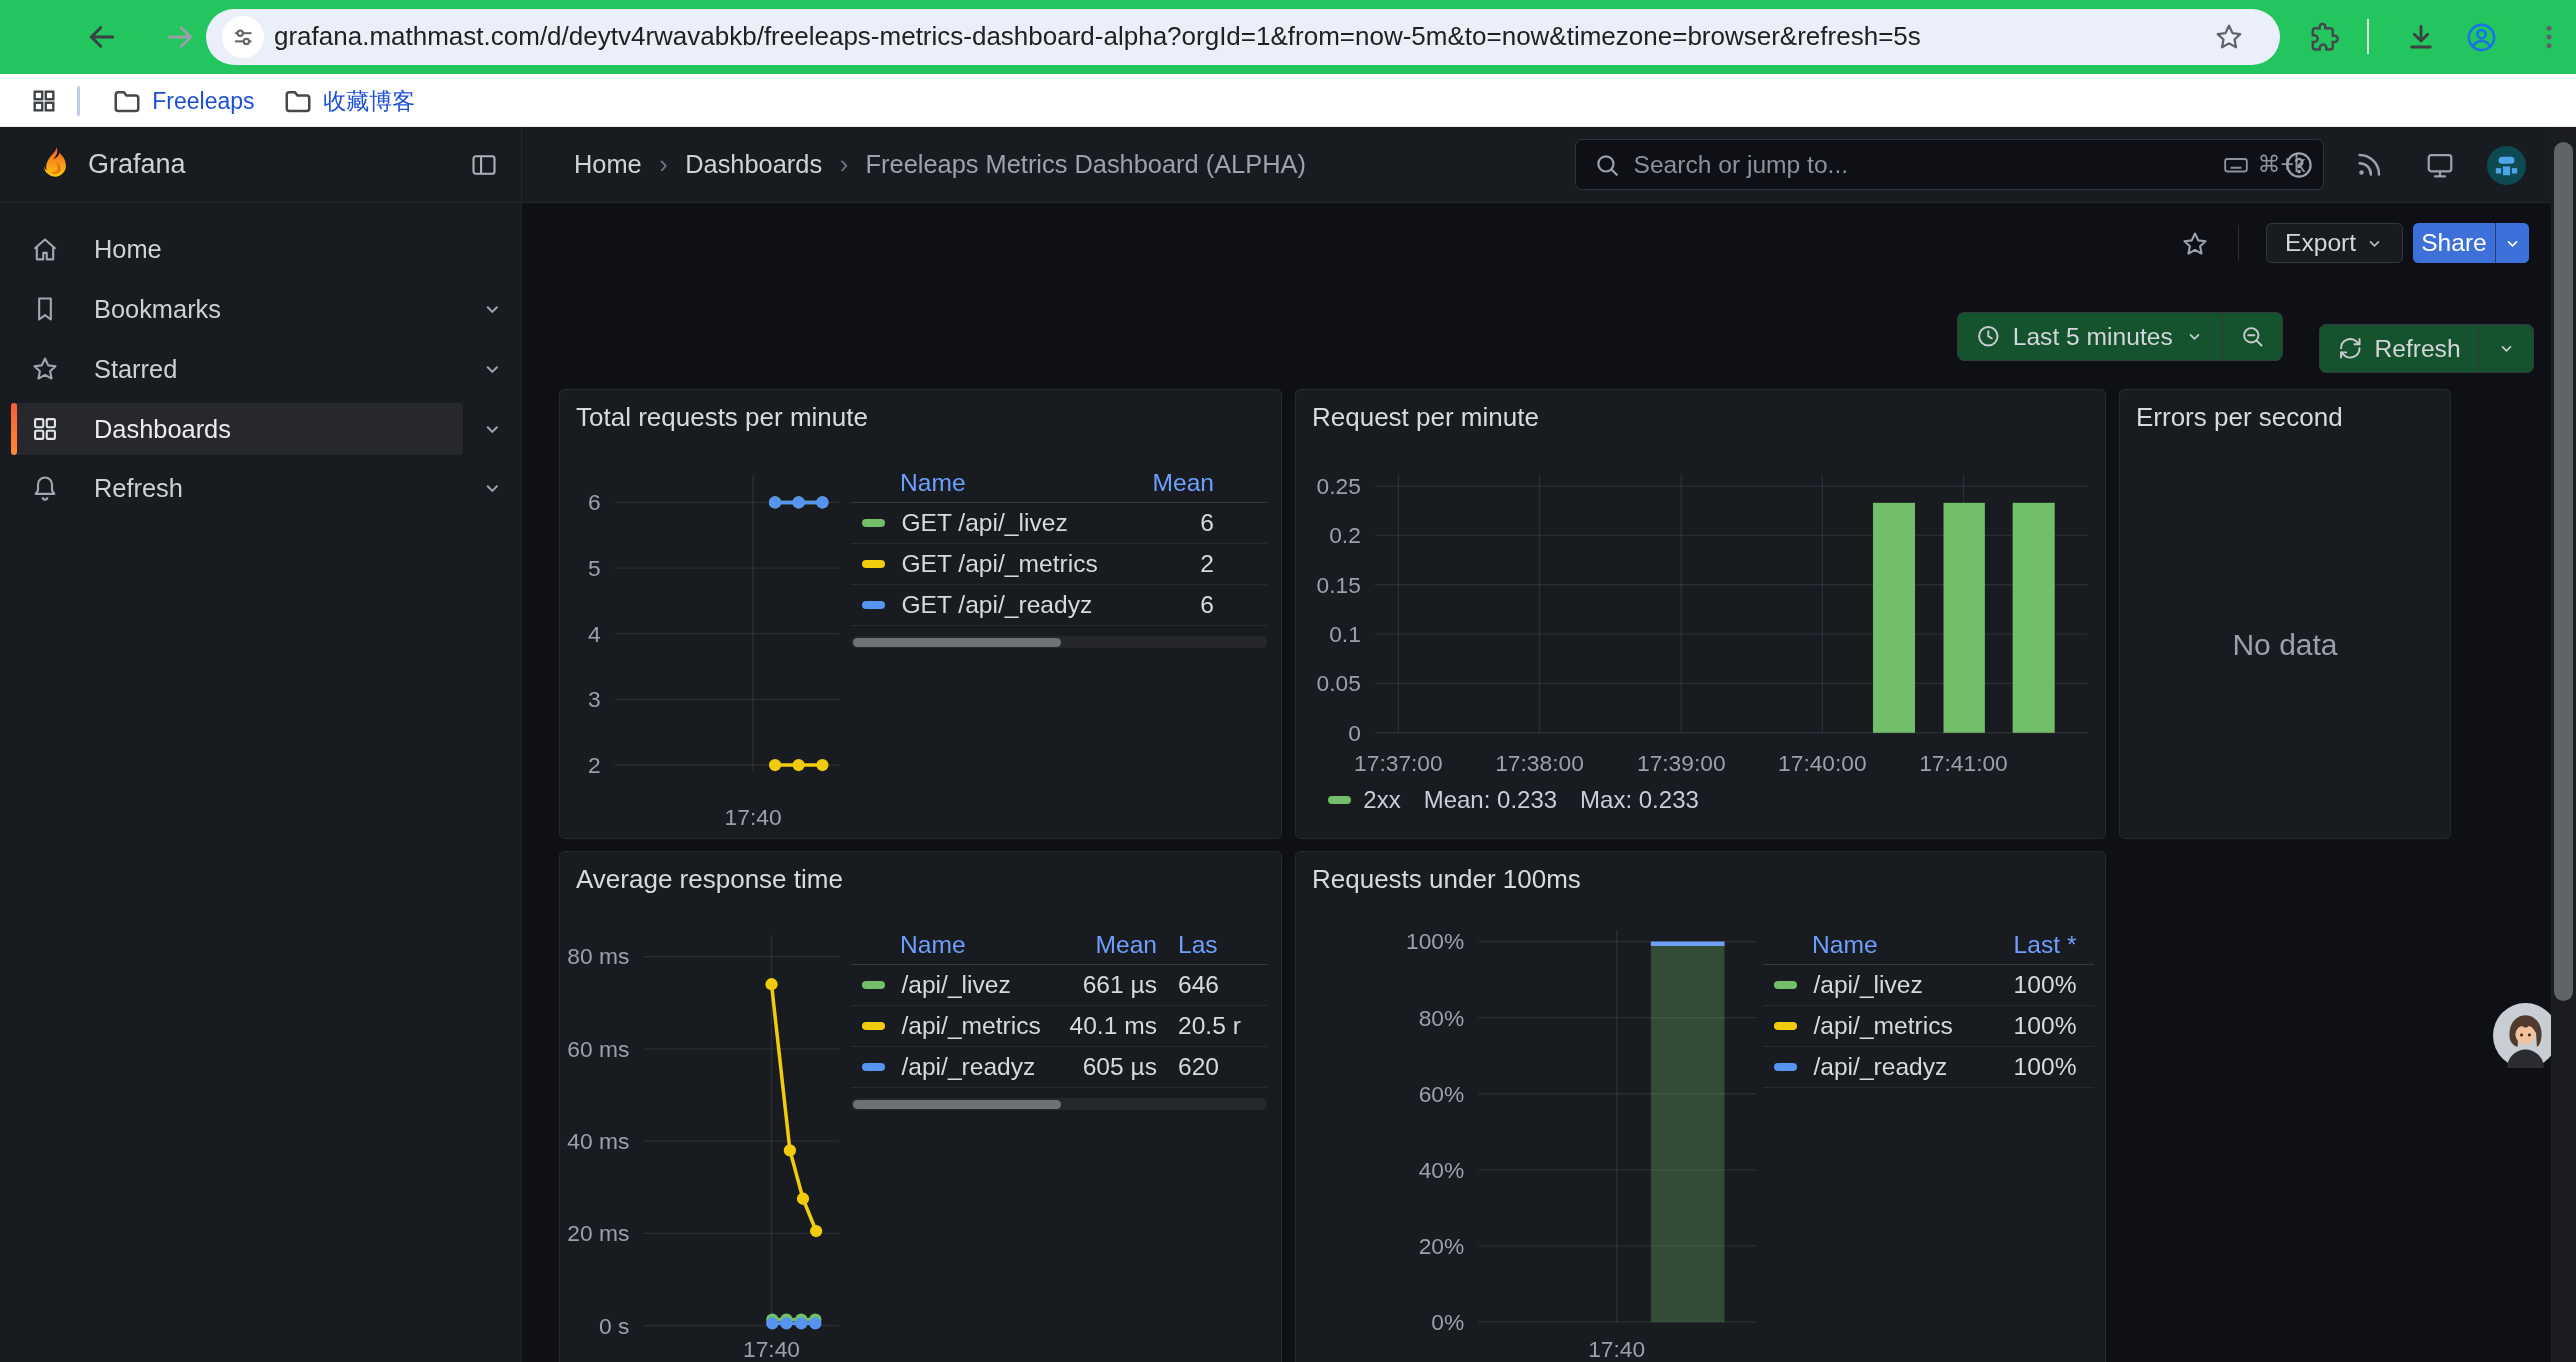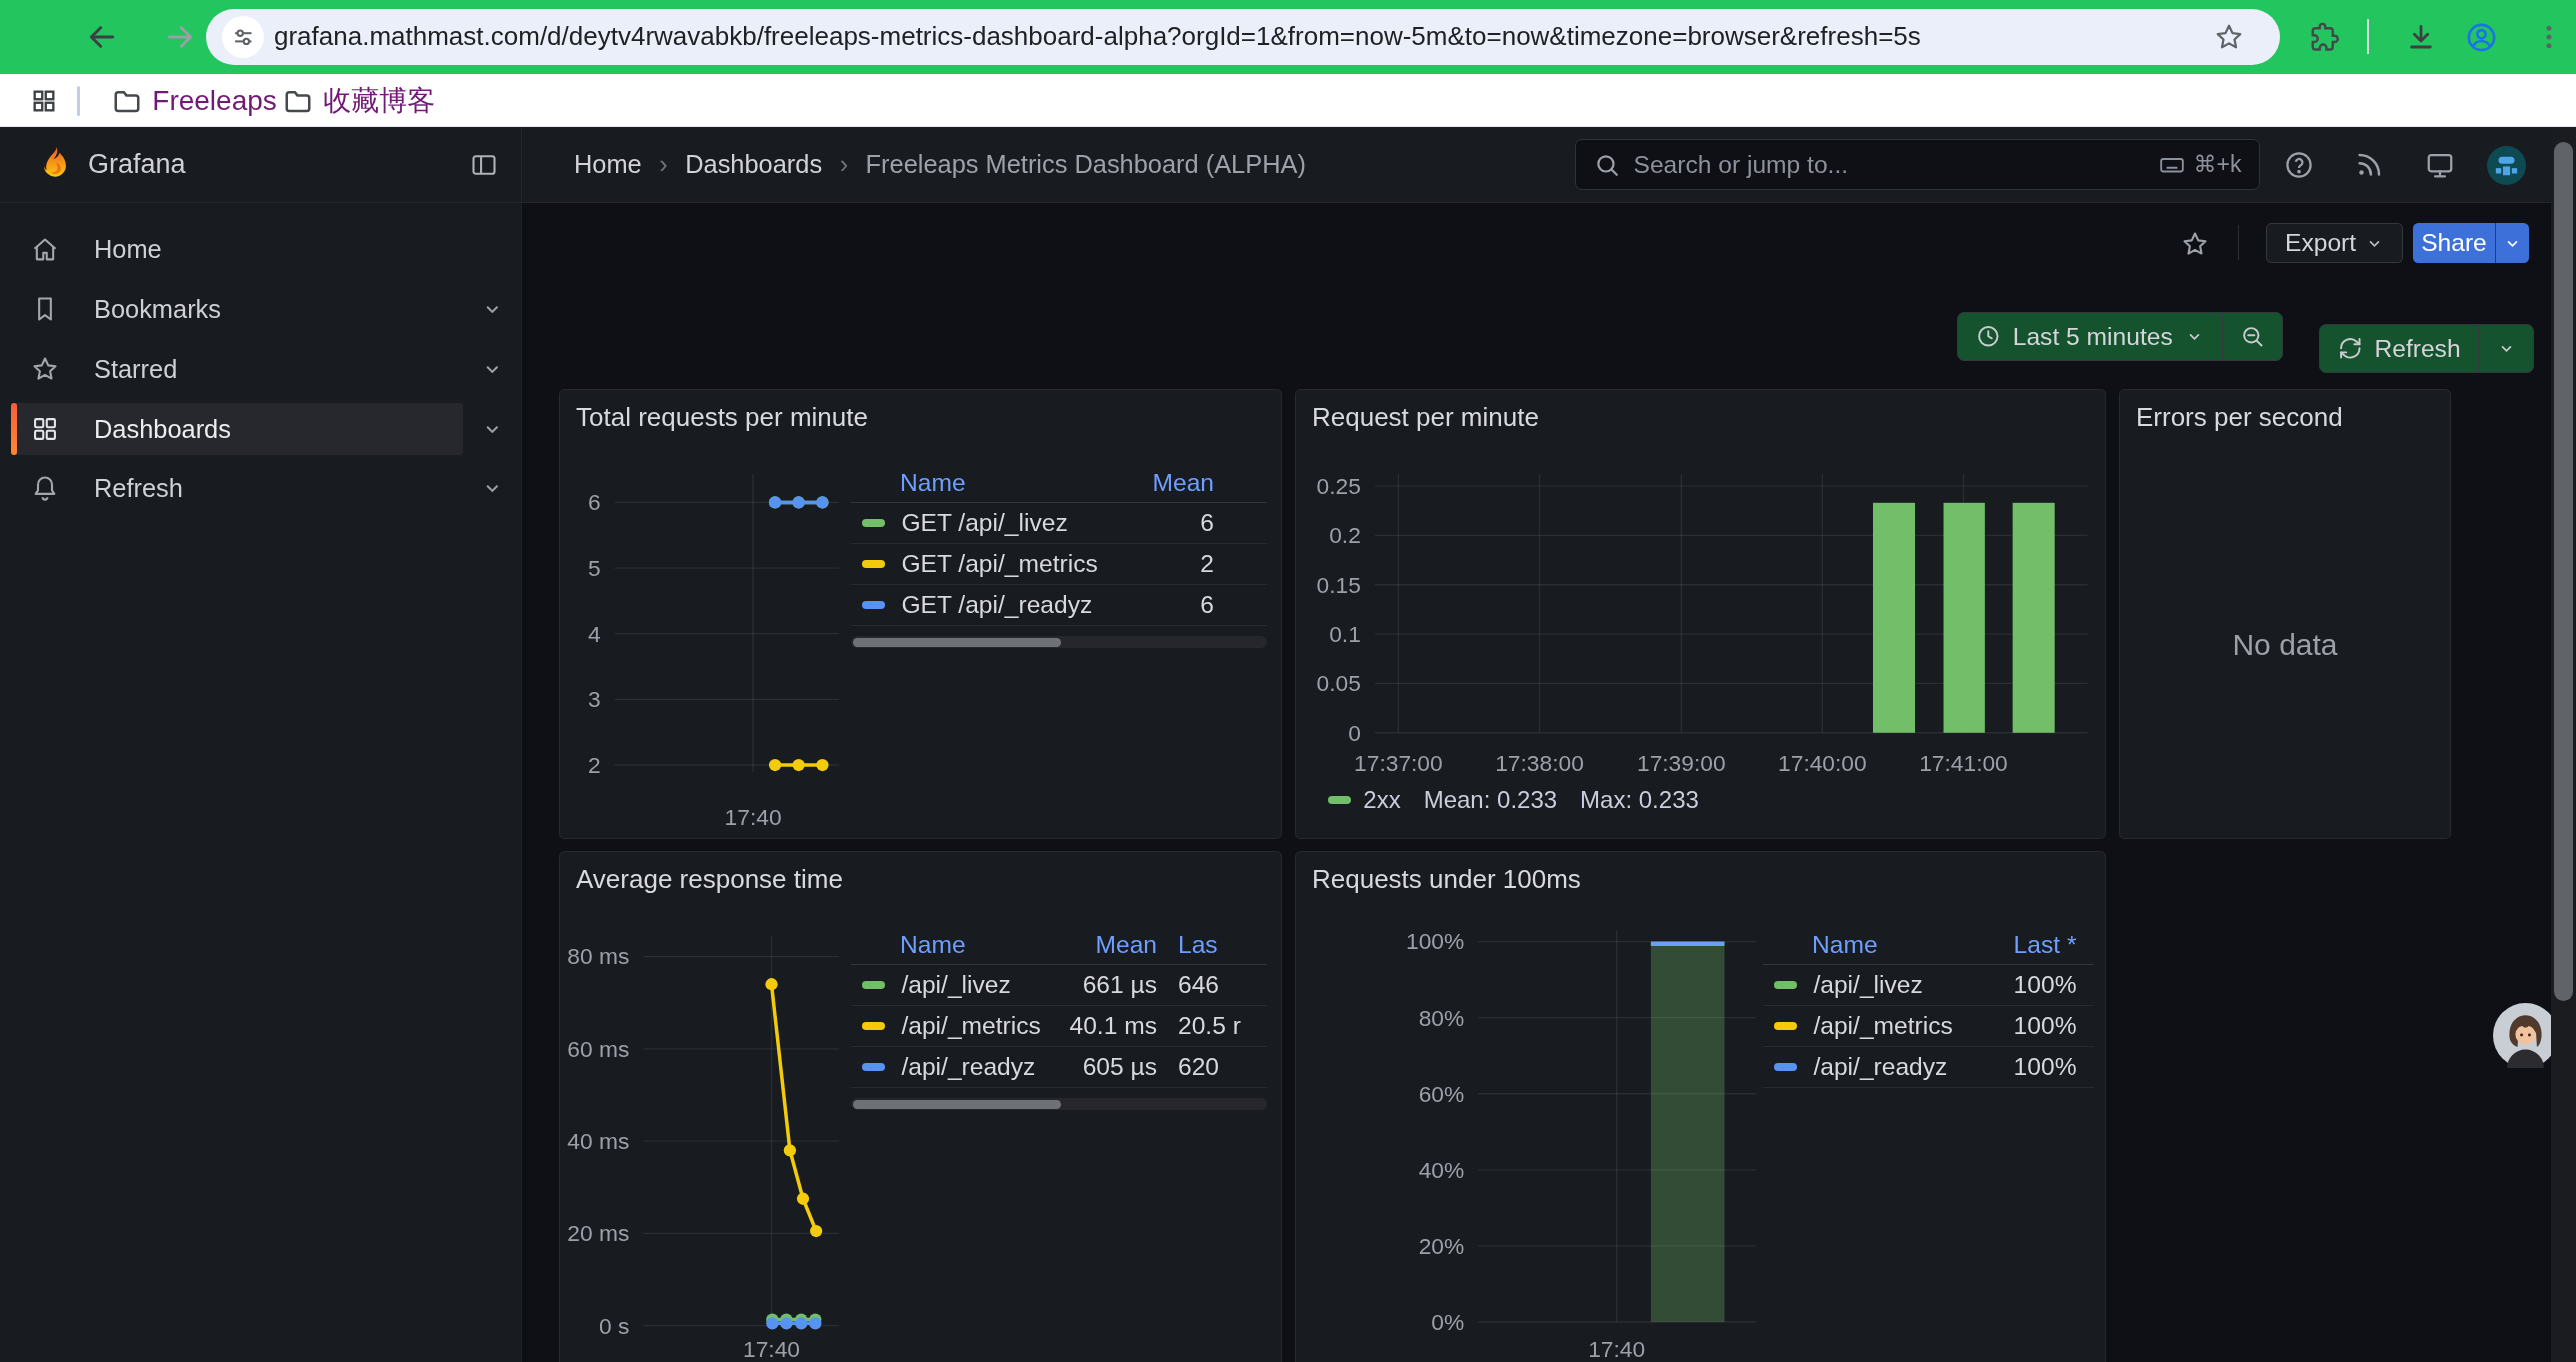--- a/index.html
+++ b/index.html
@@ -11,32 +11,32 @@
   
   .chrome-toolbar { position:absolute; left:0; top:0; width:2576px; height:74px; background:#22c55e; }
   .tb-ic { position:absolute; width:39px; height:39px; top:17.5px; display:flex; align-items:center; justify-content:center; border-radius:50%; }
   .omnibox { position:absolute; left:206px; top:8.8px; width:2074px; height:56px; background:#EAEFF9; border-radius:28px; display:flex; align-items:center; }
   .site-chip { position:absolute; left:16px; top:7px; width:42px; height:42px; background:#FFFFFF; border-radius:50%; display:flex; align-items:center; justify-content:center; }
   .url-text { position:absolute; left:68px; top:0; height:56px; display:flex; align-items:center; font-size:26px; color:#202124; white-space:nowrap; }
   .ob-star { position:absolute; right:32px; top:8.8px; width:39px; height:39px; display:flex; align-items:center; justify-content:center; }
   .tb-divider { position:absolute; left:2367px; top:19px; width:1.8px; height:35px; background:#DADCE0; }
 
   .bookmarks-bar { position:absolute; left:0; top:74px; width:2576px; height:53px; background:#FFFFFF; border-bottom:0.9px solid #E8EAED; }
-  .bm-item { position:absolute; top:8.8px; height:37px; display:flex; align-items:center; gap:10.5px; font-size:28px; color:#701a75; padding:0 8.8px; border-radius:18.4px; }
+  .bm-item { position:absolute; top:8.8px; height:37px; display:flex; align-items:center; gap:10.5px; font-size:23px; color:#1d4ed8; padding:0 8.8px; border-radius:18.4px; }
   .bm-divider { position:absolute; left:77px; top:12.3px; width:2.6px; height:30px; background:#BFCDE8; border-radius:1.8px; }
 
   
   .gf-header { position:absolute; left:0; top:127px; width:2576px; height:76px; background:#181B20; border-bottom:0.9px solid #24272D; }
   .gf-brand-block { position:absolute; left:0; top:0; width:522px; height:75px; border-right:0.9px solid #24272D; }
   .gf-brand-label { position:absolute; left:88px; top:0; height:75px; display:flex; align-items:center; font-size:27px; color:#D0D1D6; }
   .breadcrumb { position:absolute; left:574px; top:0; height:75px; display:flex; align-items:center; gap:17.5px; font-size:25.4px; }
   .bc-link { color:#D2D3D8; }
   .bc-sep { color:#70747C; }
   .bc-current { color:#9DA1A9; }
-  .gf-search { position:absolute; left:1575px; top:12.3px; width:685px; height:51px; border:0.9px solid #2F333B; background:#0E1016; border-radius:7px; display:flex; align-items:center; padding:0 17.5px; gap:14px; }
+  .gf-search { position:absolute; left:1575px; top:12.3px; width:749px; height:51px; border:0.9px solid #2F333B; background:#0E1016; border-radius:7px; display:flex; align-items:center; padding:0 17.5px; gap:14px; }
   .gf-search .ph { font-size:24.6px; color:#8D919B; flex:1; }
   .gf-search .kbd { display:flex; align-items:center; gap:8.8px; color:#8D919B; font-size:23px; }
   .hd-ic { position:absolute; top:18.4px; width:39px; height:39px; display:flex; align-items:center; justify-content:center; }
 
   
   .gf-sidebar { position:absolute; left:0; top:203px; width:522px; height:1159px; background:#181B20; border-right:0.9px solid #1E2127; }
   .side-item { position:absolute; left:0; width:522px; height:60px; display:flex; align-items:center; padding-left:31px; }
   .side-item .lbl { margin-left:35px; font-size:25.4px; color:#CFD1D6; position:relative; z-index:2; }
   .side-item .icw { position:relative; z-index:2; width:28px; height:28px; }
   .side-chev { position:absolute; left:480px; top:17.5px; width:24.6px; height:24.6px; z-index:2; }

